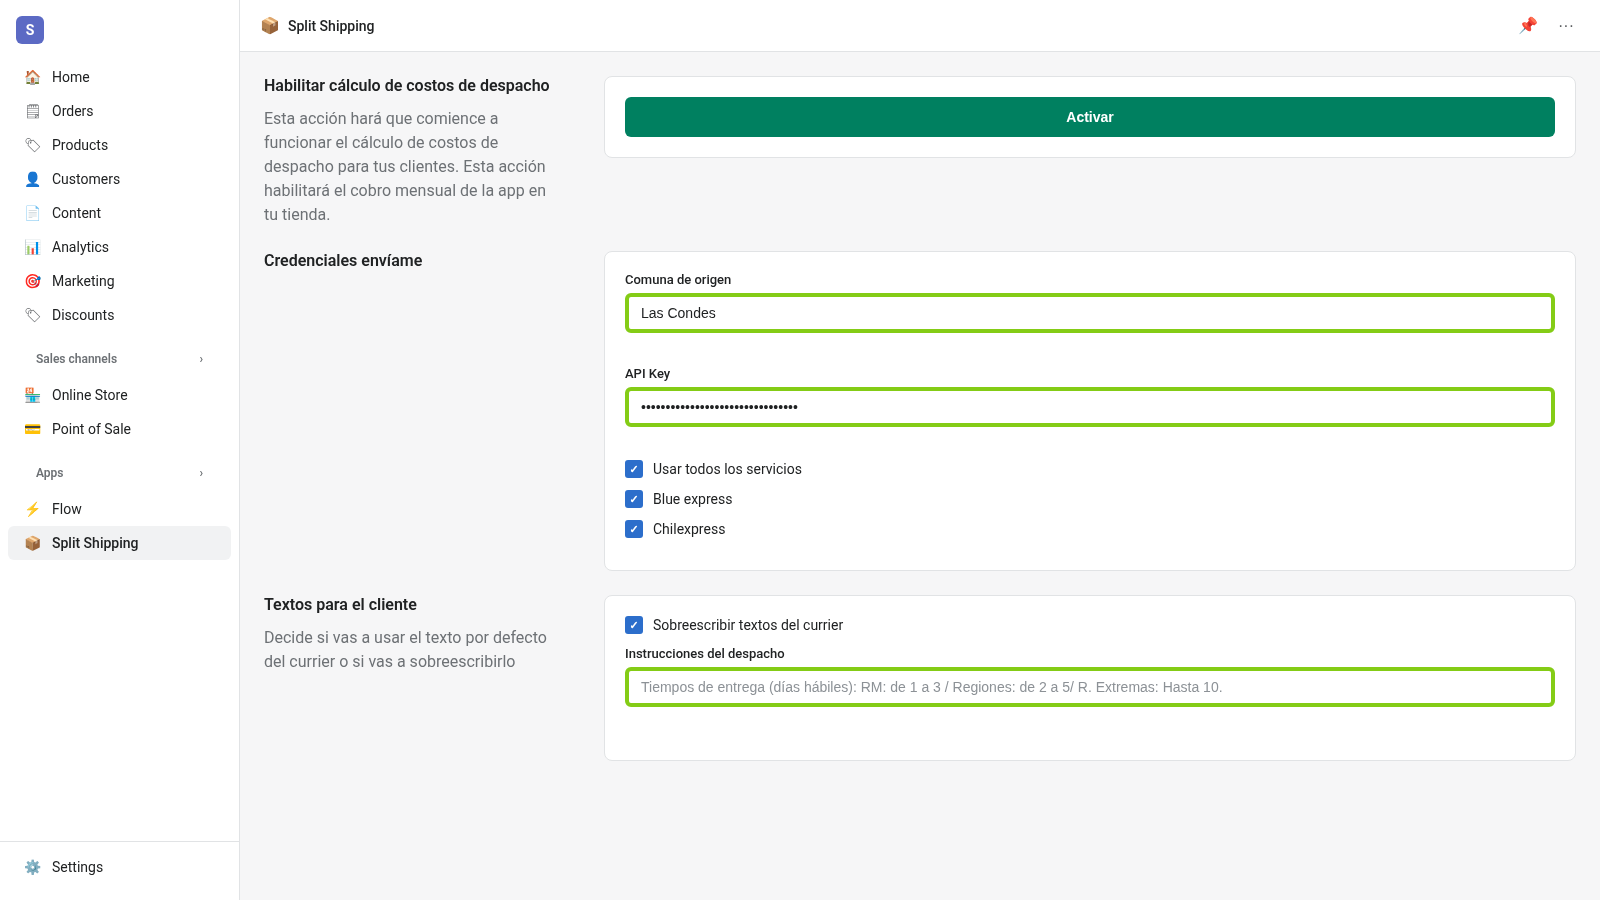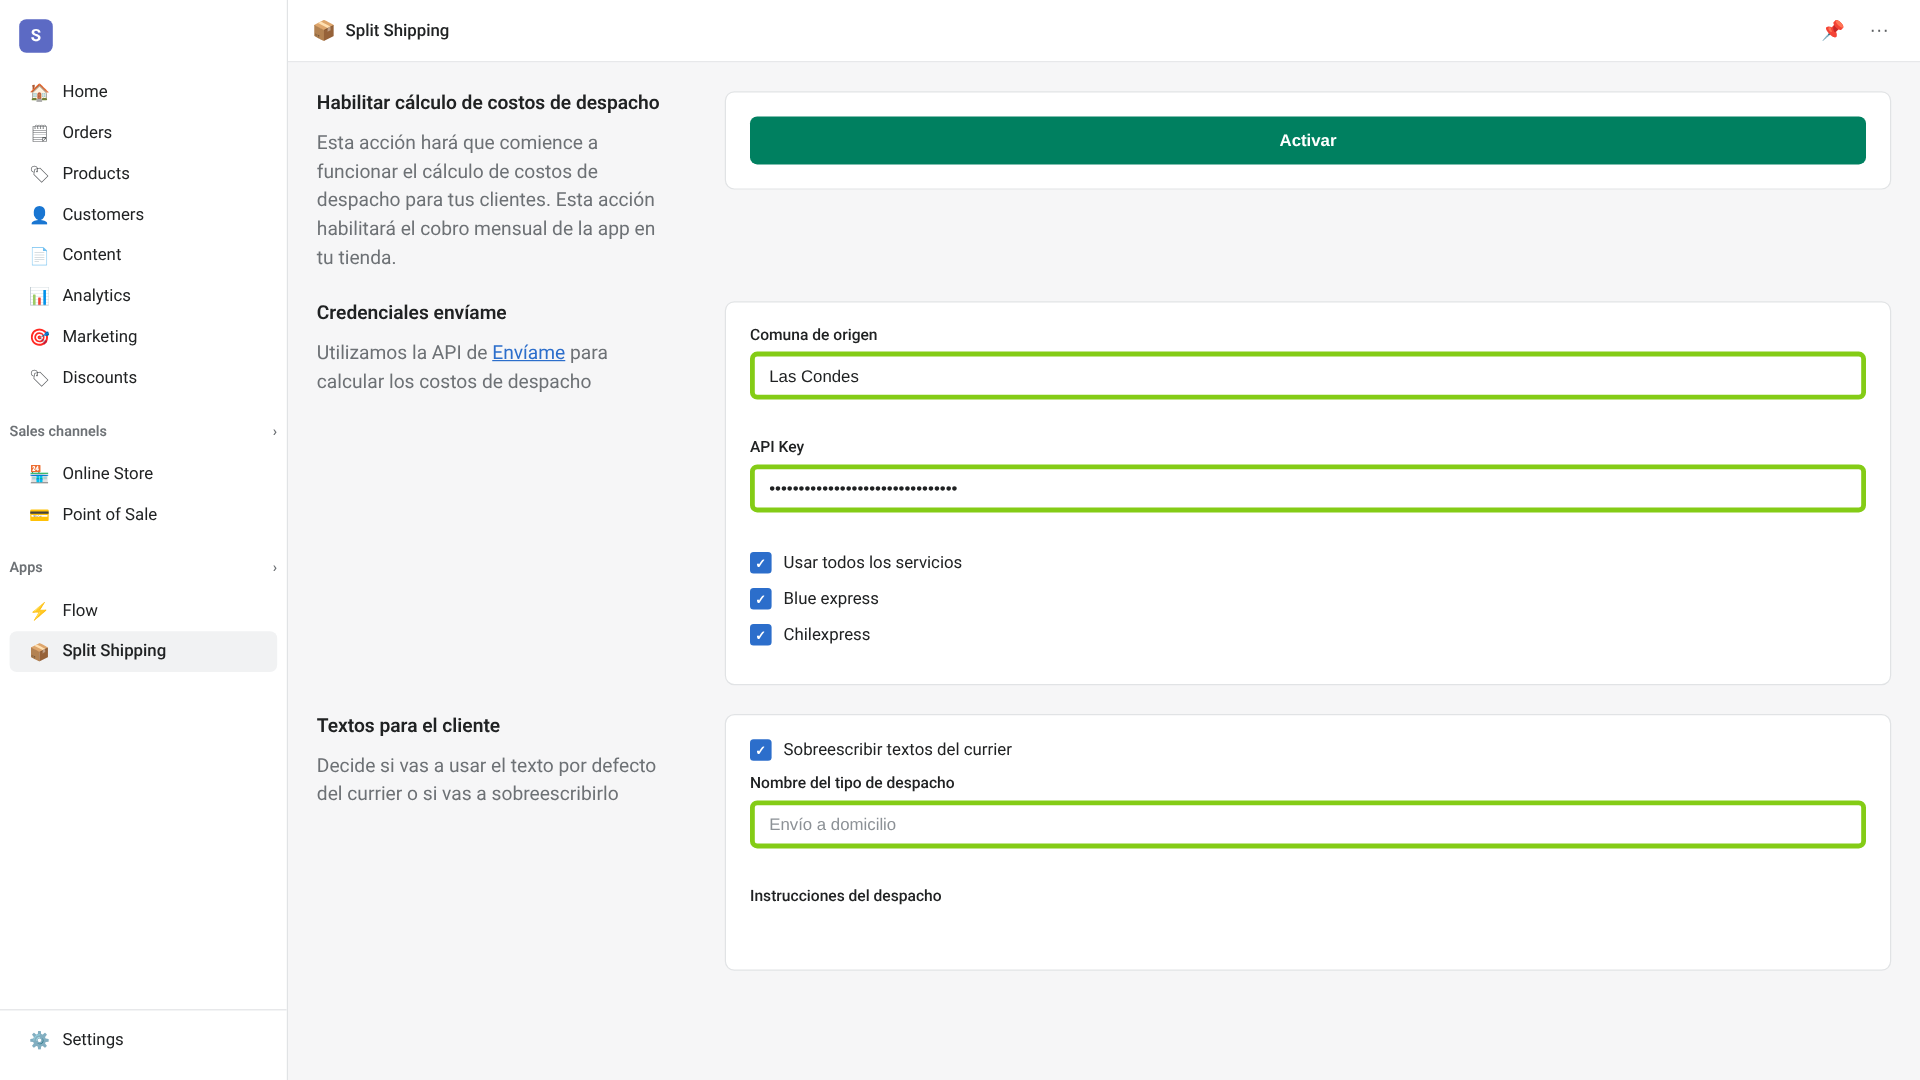--- a/index.html
+++ b/index.html
@@ -48,21 +48,21 @@
     .sidebar-icon {
       width: 18px; height: 18px;
       display: flex; align-items: center; justify-content: center;
       color: #5c5f62;
       flex-shrink: 0;
     }
     .sidebar-section-label {
       font-size: 12px;
       font-weight: 600;
       color: #6d7175;
-      padding: 12px 8px 4px;
+      padding: 12px 36px 4px;
       text-transform: none;
       display: flex;
       align-items: center;
       justify-content: space-between;
     }
     .sidebar-section-label .chevron {
       font-size: 12px;
       color: #6d7175;
     }
     .sidebar-bottom {
@@ -321,23 +321,20 @@
         <p>Esta acción hará que comience a funcionar el cálculo de costos de despacho para tus clientes. Esta acción habilitará el cobro mensual de la app en tu tienda.</p>
       </div>
       <div class="card">
         <button class="btn-activate">Activar</button>
       </div>
     </div>
 
     <div class="settings-row">
       <div class="settings-description">
         <h2>Credenciales envíame</h2>
-        <p>
-          <span>Utilizamos la API de </span><a href="#">Envíame</a><span> para calcular los costos de despacho</span>
-        </p>
       </div>
       <div class="card">
         <div class="form-group">
           <label class="form-label">Comuna de origen</label>
           <input class="form-input" type="text" value="Las Condes" style="">
         </div>
         <div class="form-group">
           <label class="form-label">API Key</label>
           <input class="form-input" type="password" value="••••••••••••••••••••••••••••••••" style="">
         </div>
@@ -368,23 +365,20 @@
         <p>Decide si vas a usar el texto por defecto del currier o si vas a sobreescribirlo</p>
       </div>
       <div class="card">
         <div class="checkbox-row">
           <div class="checkbox-custom">
               <span class="check">✓</span>
             </div>
           <span class="checkbox-label">Sobreescribir textos del currier</span>
         </div>
         <div class="form-group">
-          <label class="form-label">Nombre del tipo de despacho</label>
-          <input class="form-input" type="text" placeholder="Envío a domicilio" style="">
-        </div>
-        <div class="form-group">
           <label class="form-label">Instrucciones del despacho</label>
+          <input class="form-input" type="text" placeholder="Tiempos de entrega (días hábiles): RM: de 1 a 3 / Regiones: de 2 a 5/ R. Extremas: Hasta 10." style="">
         </div>
       </div>
     </div>
 
   </div>
 </div>
 
 </body></html>

